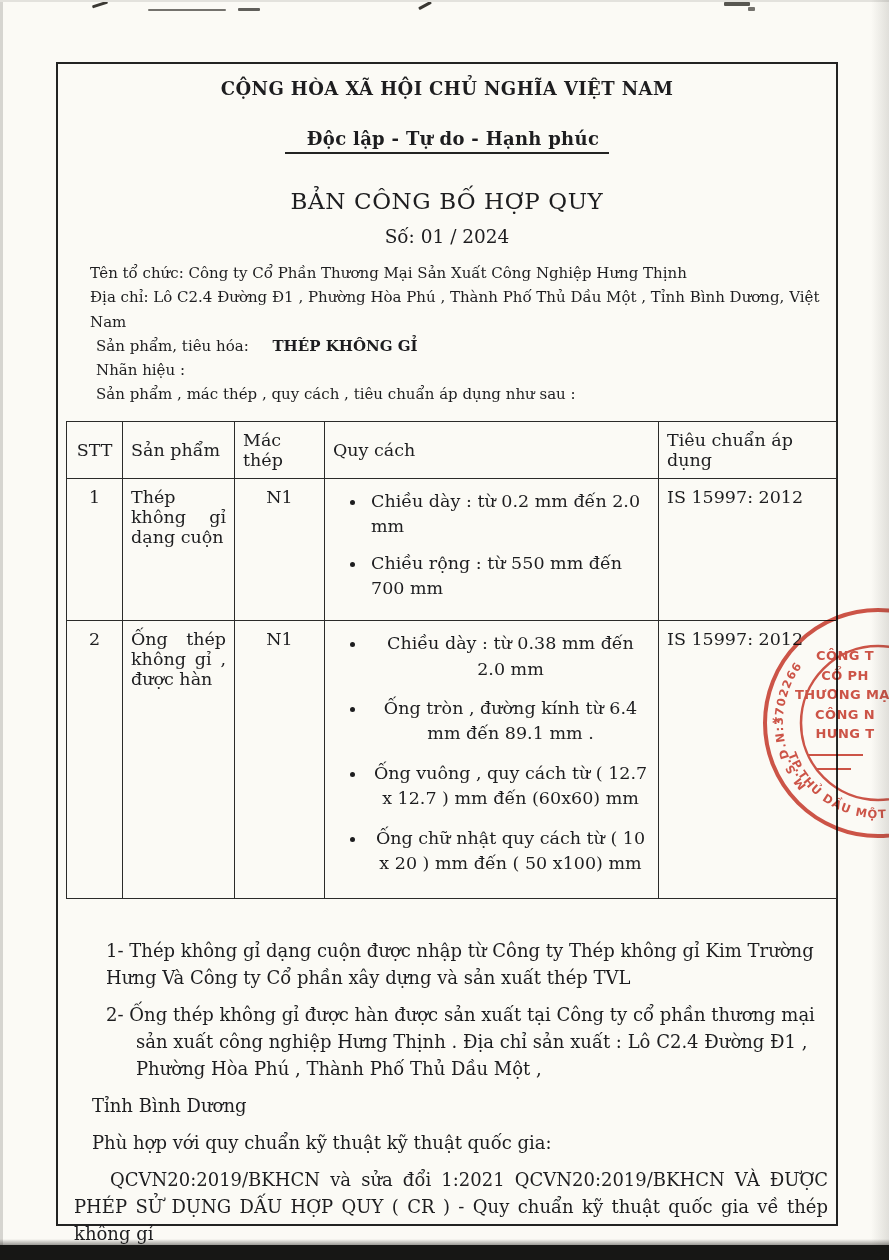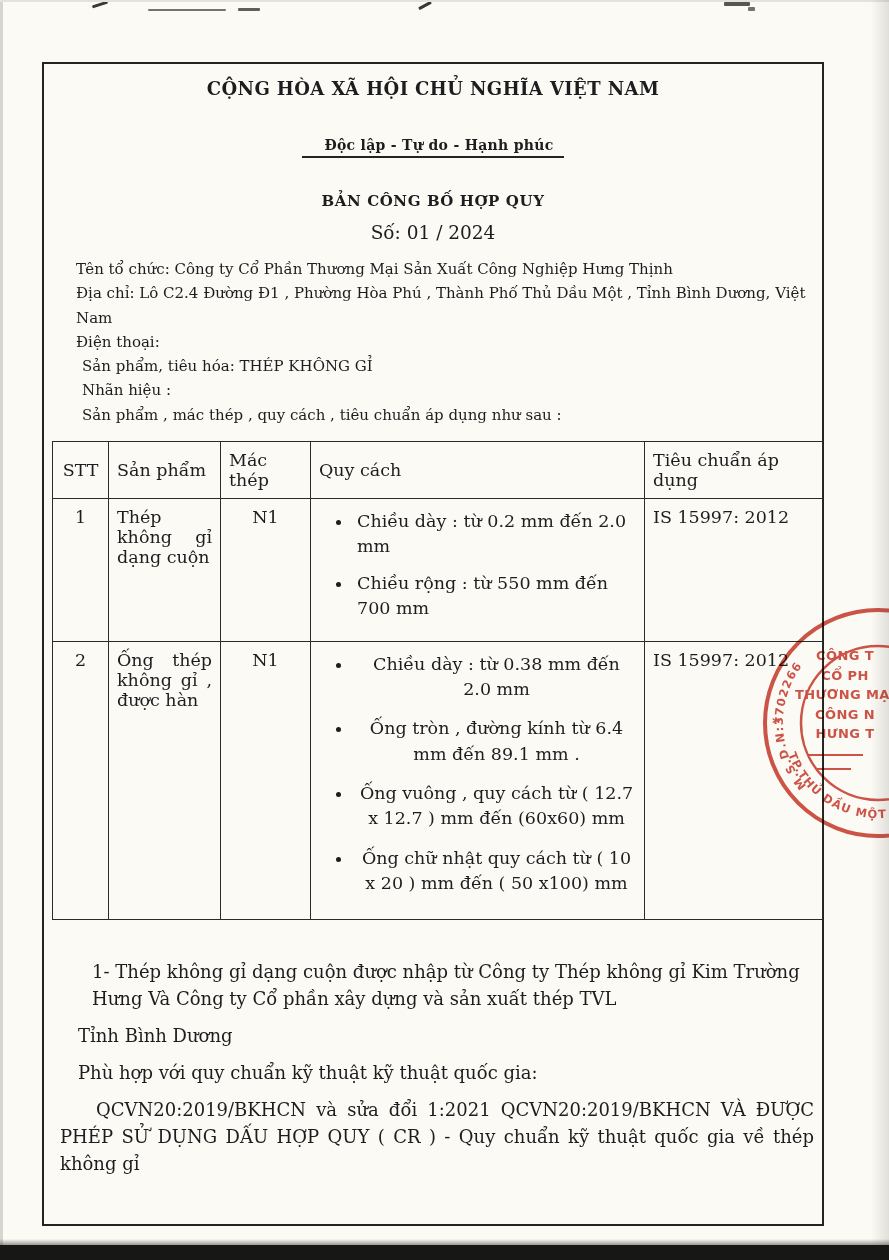--- a/index.html
+++ b/index.html
@@ -22,40 +22,40 @@
     background:linear-gradient(to bottom,rgba(0,0,0,0),rgba(40,38,34,0.45));}
   .speck{position:absolute;background:#3a3833;border-radius:1px;}
   .s1{left:92px;top:3px;width:16px;height:3px;transform:rotate(-18deg);}
   .s2{left:148px;top:9px;width:78px;height:2px;opacity:.7;}
   .s3{left:238px;top:8px;width:22px;height:3px;opacity:.8;}
   .s4{left:418px;top:4px;width:14px;height:3px;transform:rotate(-28deg);}
   .s5{left:724px;top:2px;width:26px;height:4px;opacity:.85;}
   .s6{left:748px;top:7px;width:7px;height:4px;opacity:.7;}
 
   .frame{
-    position:absolute;left:42px;top:62px;width:782px;height:1164px;
+    position:absolute;left:56px;top:62px;width:782px;height:1164px;
     border:2px solid #232322;box-sizing:border-box;
     padding:14px 8px 0 8px;
   }
   .nat-header{text-align:center;}
   .nat-title{font-weight:bold;font-size:18px;letter-spacing:.4px;}
   .motto{
-    display:inline-block;font-weight:bold;font-size:14px;margin-top:19px;
+    display:inline-block;font-weight:bold;font-size:18px;margin-top:10px;
     padding:0 10px 3px 22px;border-bottom:2.5px solid #232322;letter-spacing:.3px;
   }
   .doc-title{
-    text-align:center;font-size:15px;font-weight:bold;letter-spacing:.6px;
+    text-align:center;font-size:23px;font-weight:normal;letter-spacing:.6px;
     margin:34px 0 0 0;
   }
   .doc-number{text-align:center;font-size:18.5px;margin-top:12px;}
 
   .fields{margin:14px 0 0 24px;font-size:15px;line-height:1.62;max-width:742px;}
   .fields p{margin:0;}
   .fields .indent1{margin-left:6px;}
-  .fields b{font-weight:normal;}
+  .fields b{font-weight:bold;margin-left:19px;}
 
   table.spec-table{
     width:100%;border-collapse:collapse;margin-top:14px;
     font-size:17.5px;table-layout:fixed;
   }
   table.spec-table th,table.spec-table td{
     border:1.6px solid #2b2b29;vertical-align:top;padding:8px 8px;
     font-weight:normal;text-align:left;overflow:hidden;
   }
   table.spec-table thead th{height:26px;vertical-align:middle;}
@@ -113,21 +113,20 @@
         <div class="nat-title">CỘNG HÒA XÃ HỘI CHỦ NGHĨA VIỆT NAM</div><br>
         <span class="motto">Độc lập - Tự do - Hạnh phúc</span>
       </div>
 
       <h1 class="doc-title">BẢN CÔNG BỐ HỢP QUY</h1>
       <div class="doc-number">Số: 01 / 2024</div>
 
       <div class="fields">
         <p>Tên tổ chức: Công ty Cổ Phần Thương Mại Sản Xuất Công Nghiệp Hưng Thịnh</p>
         <p>Địa chỉ: Lô C2.4 Đường Đ1 , Phường Hòa Phú , Thành Phố Thủ Dầu Một , Tỉnh Bình Dương, Việt Nam</p>
-        <p>Điện thoại:</p>
         <p class="indent1"><span>Sản phẩm, tiêu hóa: </span><b>THÉP KHÔNG GỈ</b></p>
         <p class="indent1">Nhãn hiệu :</p>
         <p class="indent1">Sản phẩm , mác thép , quy cách , tiêu chuẩn áp dụng như sau :</p>
       </div>
 
       <table class="spec-table">
         <colgroup>
           <col class="w-stt">
             <col class="w-sp">
             <col class="w-mac">
@@ -168,20 +167,21 @@
                 <li>Ống chữ nhật quy cách từ ( 10 x 20 ) mm đến ( 50 x100) mm</li>
               </ul>
             </td>
             <td>IS 15997: 2012</td>
           </tr>
         </tbody>
       </table>
 
       <div class="notes">
         <p class="note-a"><span>1-</span> <span>Thép không gỉ dạng cuộn được nhập từ Công ty Thép không gỉ Kim Trường Hưng Và Công ty Cổ phần xây dựng và sản xuất thép TVL</span></p>
+        <p class="note-b"><span>2-</span> <span>Ống thép không gỉ được hàn được sản xuất tại Công ty cổ phần thương mại sản xuất công nghiệp Hưng Thịnh . Địa chỉ sản xuất : Lô C2.4 Đường Đ1 , Phường Hòa Phú , Thành Phố Thủ Dầu Một ,</span></p>
         <p class="province-line">Tỉnh Bình Dương</p>
         <p class="conf-intro">Phù hợp với quy chuẩn kỹ thuật kỹ thuật quốc gia:</p>
         <p class="conf-detail">QCVN20:2019/BKHCN và sửa đổi 1:2021 QCVN20:2019/BKHCN VÀ ĐƯỢC PHÉP SỬ DỤNG DẤU HỢP QUY ( CR ) -  Quy chuẩn kỹ thuật quốc gia về thép không gỉ</p>
       </div>
 
     </div>
 
     <div class="stamp">
       <svg width="246" height="246" viewBox="0 0 246 246">
         <circle cx="123" cy="123" r="113" fill="none" stroke="#c8372a" stroke-width="4"></circle>

